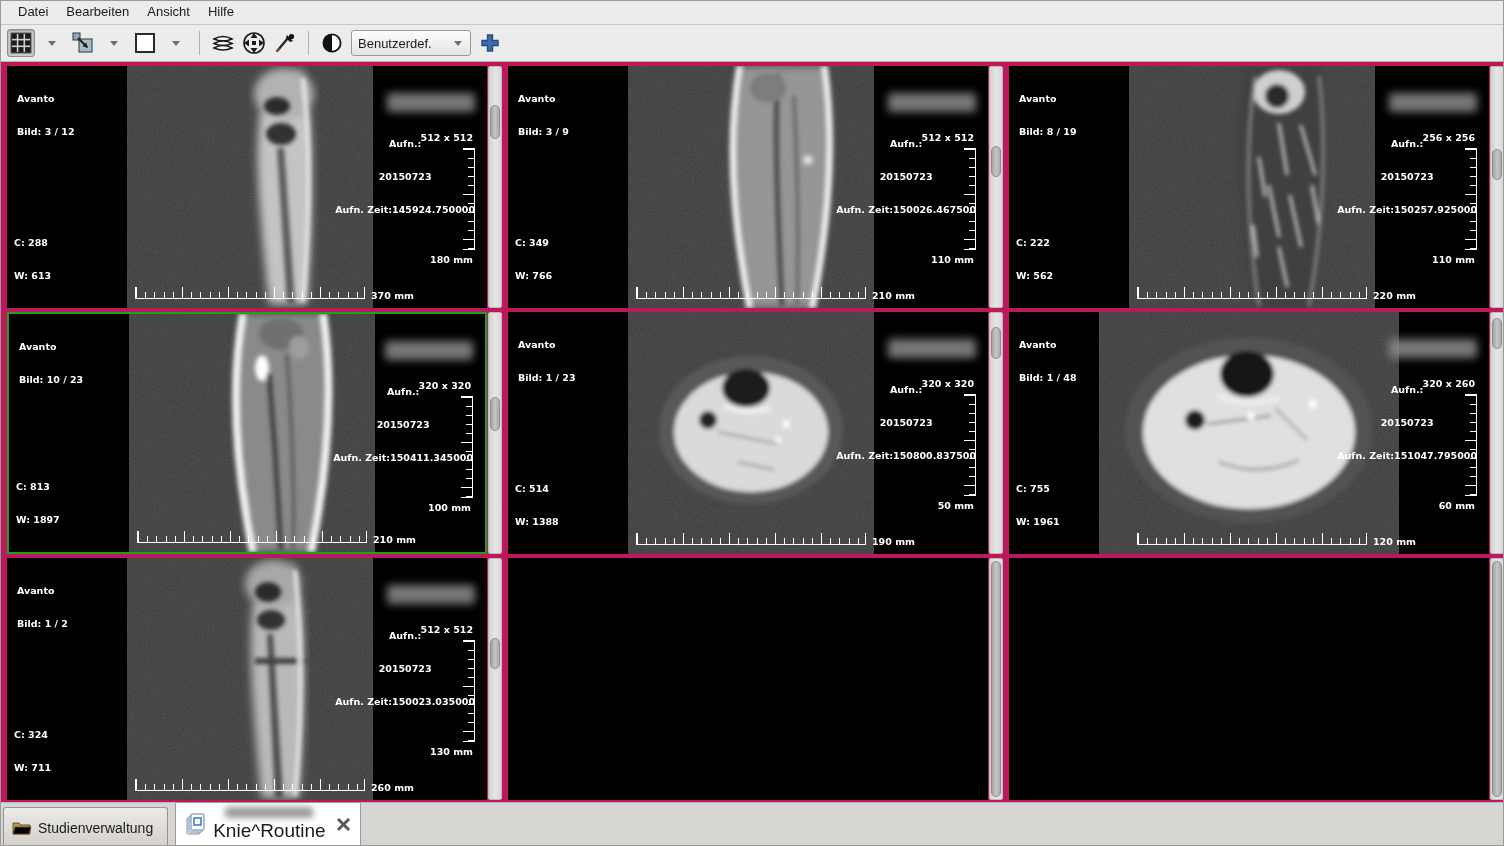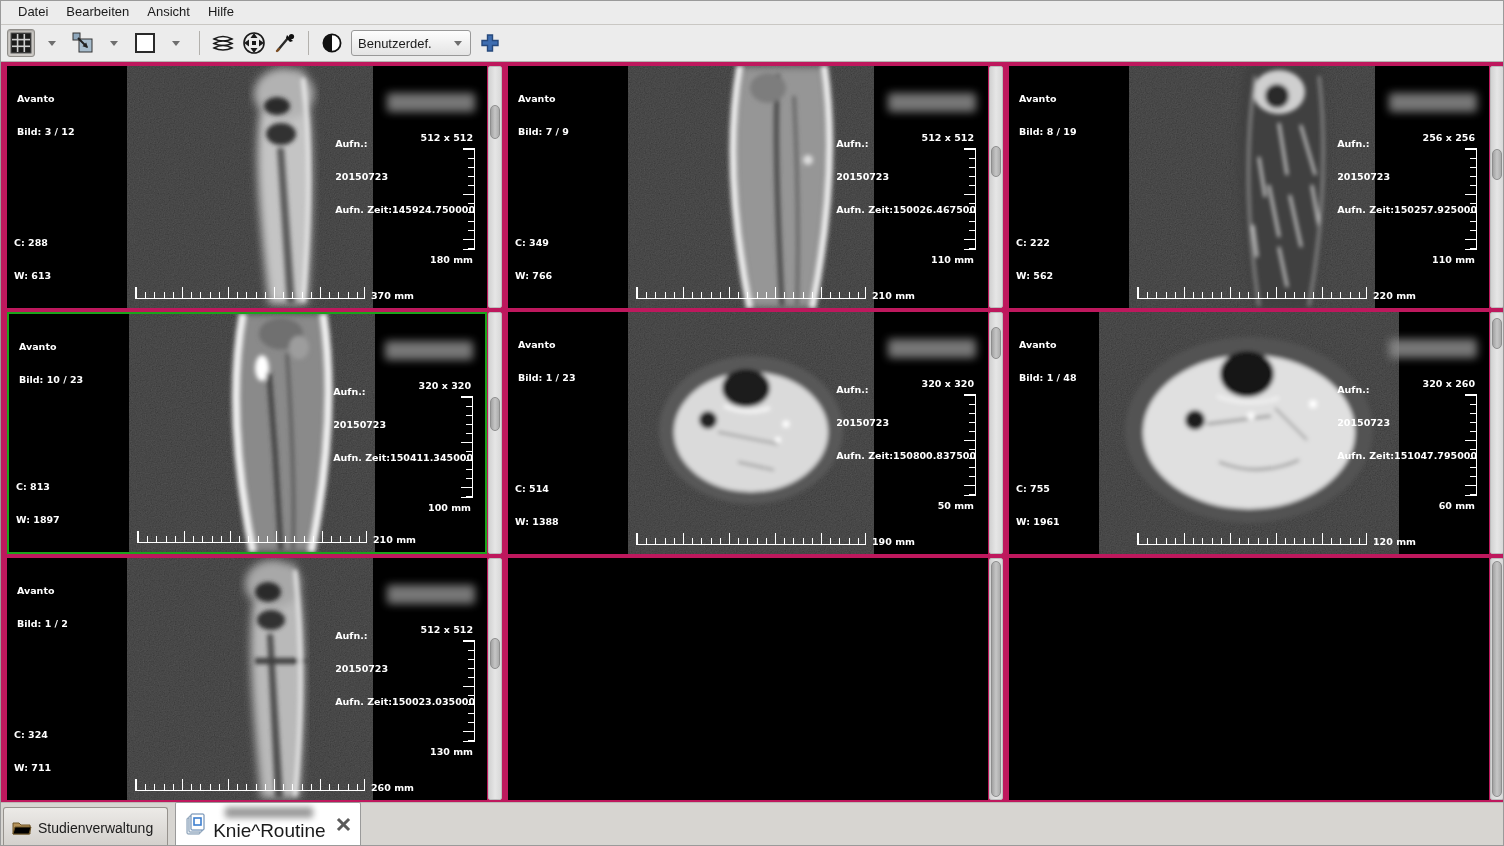--- a/index.html
+++ b/index.html
@@ -30,21 +30,21 @@
   .sb { width:14px; margin-left:1px; position:relative; background:linear-gradient(90deg,#d2d2d2,#e6e6e6,#d8d8d8); border:1px solid #bdbdbd; border-radius:2px; }
   .sbthumb { position:absolute; left:1px; right:1px; border-radius:6px; background:linear-gradient(90deg,#a2a2a2,#c6c6c6,#ababab); border:1px solid #8e8e8e; }
 
   
   .mri { position:absolute; top:0; left:120px; width:246px; height:100%; }
   .mri.wide { left:90px; width:300px; }
 
   
   .ov { position:absolute; color:#fff; font:bold 9.5px "DejaVu Sans",sans-serif; line-height:11px; white-space:pre; }
   .tl { left:10px; top:5px; }
-  .tr { right:12px; top:5px; text-align:left; }
+  .tr { right:12px; top:5px; text-align:center; }
   .nameblur { width:88px; height:19px; background:#8d8d8d; border-radius:2px; filter:blur(4px); opacity:.85; margin:0 0 4px auto; }
   .matrix { right:14px; top:66px; }
   .vruler { position:absolute; right:12px; top:82px; width:12px; height:102px;
     border-right:1px solid #fff; border-top:1px solid #fff; border-bottom:1px solid #fff;
     background-image:
       repeating-linear-gradient(180deg,#fff 0 1px,transparent 1px 45px),
       repeating-linear-gradient(180deg,#fff 0 1px,transparent 1px 9px);
     background-size:11px 100%,6px 100%;
     background-position:right top,right top;
     background-repeat:no-repeat; }
@@ -242,21 +242,21 @@
               <path d="M112,0 C100,70 104,150 122,242" stroke="#ececec" stroke-width="7" fill="none"></path>
               <path d="M196,0 C206,70 202,150 184,242" stroke="#ececec" stroke-width="7" fill="none"></path>
               <path d="M150,8 C146,60 150,160 154,240" stroke="#4a4a4a" stroke-width="5" fill="none"></path>
               <path d="M166,30 C169,90 171,170 169,240" stroke="#5d5d5d" stroke-width="3" fill="none"></path>
               <ellipse cx="140" cy="22" rx="18" ry="15" fill="#7d7d7d"></ellipse>
               <circle cx="180" cy="94" r="5" fill="#dcdcdc"></circle>
             </g>
           </svg>
           <div class="ov tl">
             <div>Avanto</div>
-            <div>Bild: 7 / 9</div>
+            <div>Bild: 3 / 9</div>
           </div>
           <div class="ov tr">
             <div class="nameblur"></div>
             <div>Aufn.:</div>
             <div>20150723</div>
             <div>Aufn. Zeit:150026.467500</div>
           </div>
           <div class="ov matrix">512 x 512</div>
           <div class="vruler"></div>
           <div class="ov vlabel">110 mm</div>

